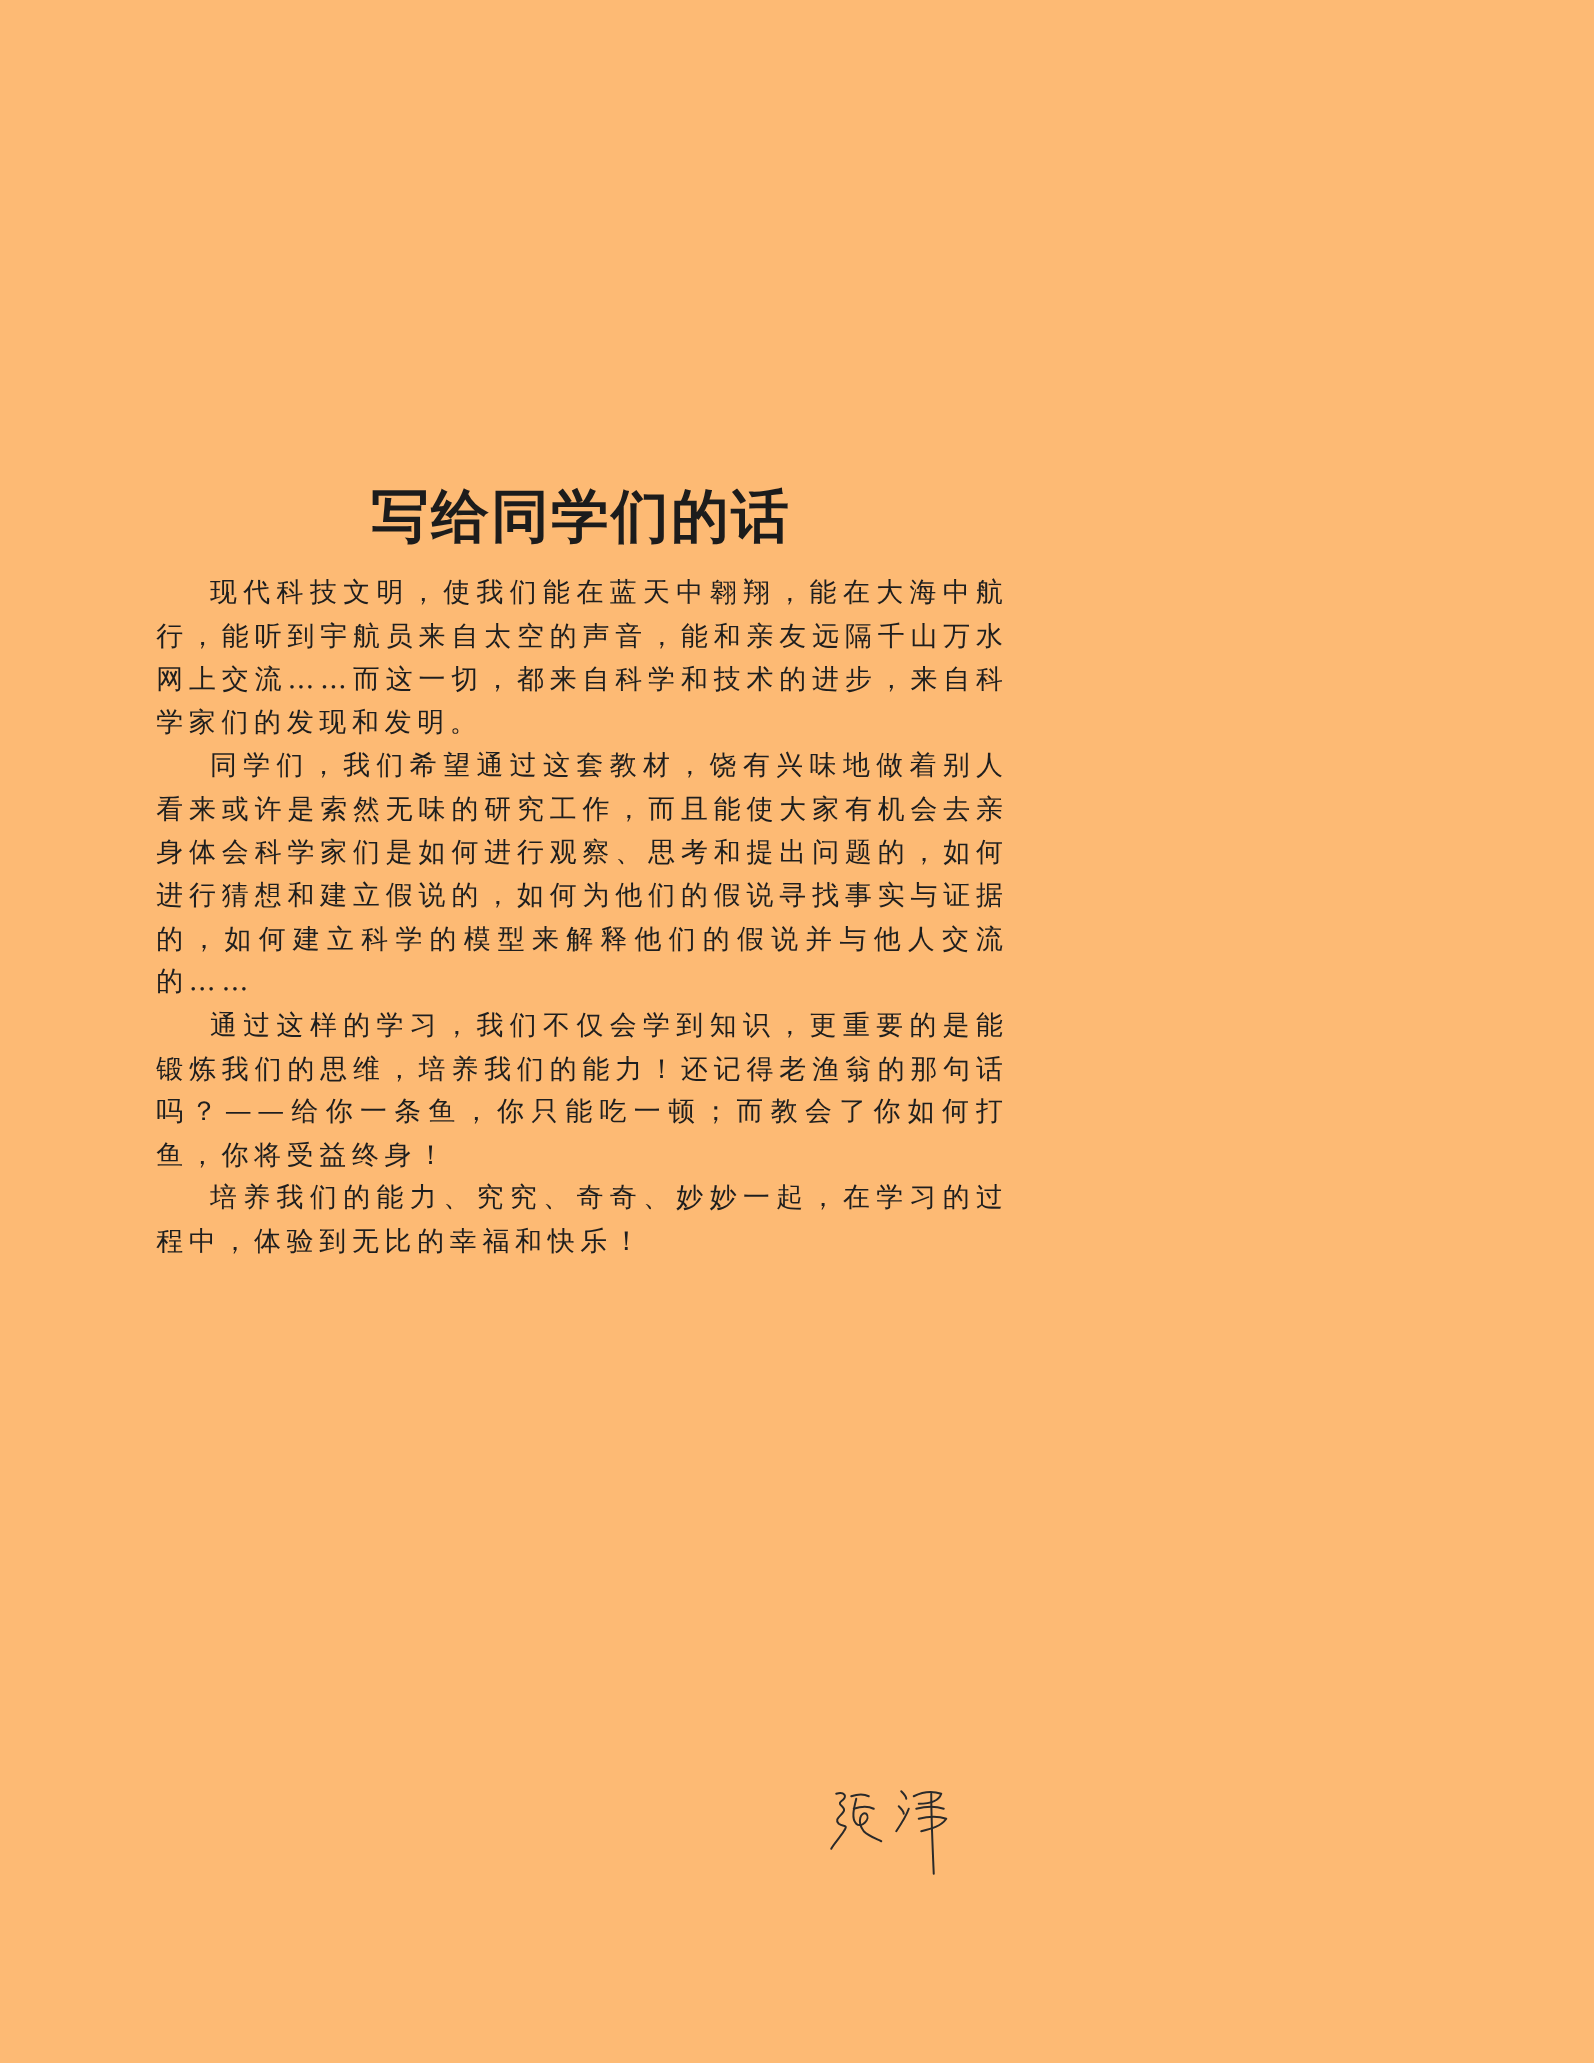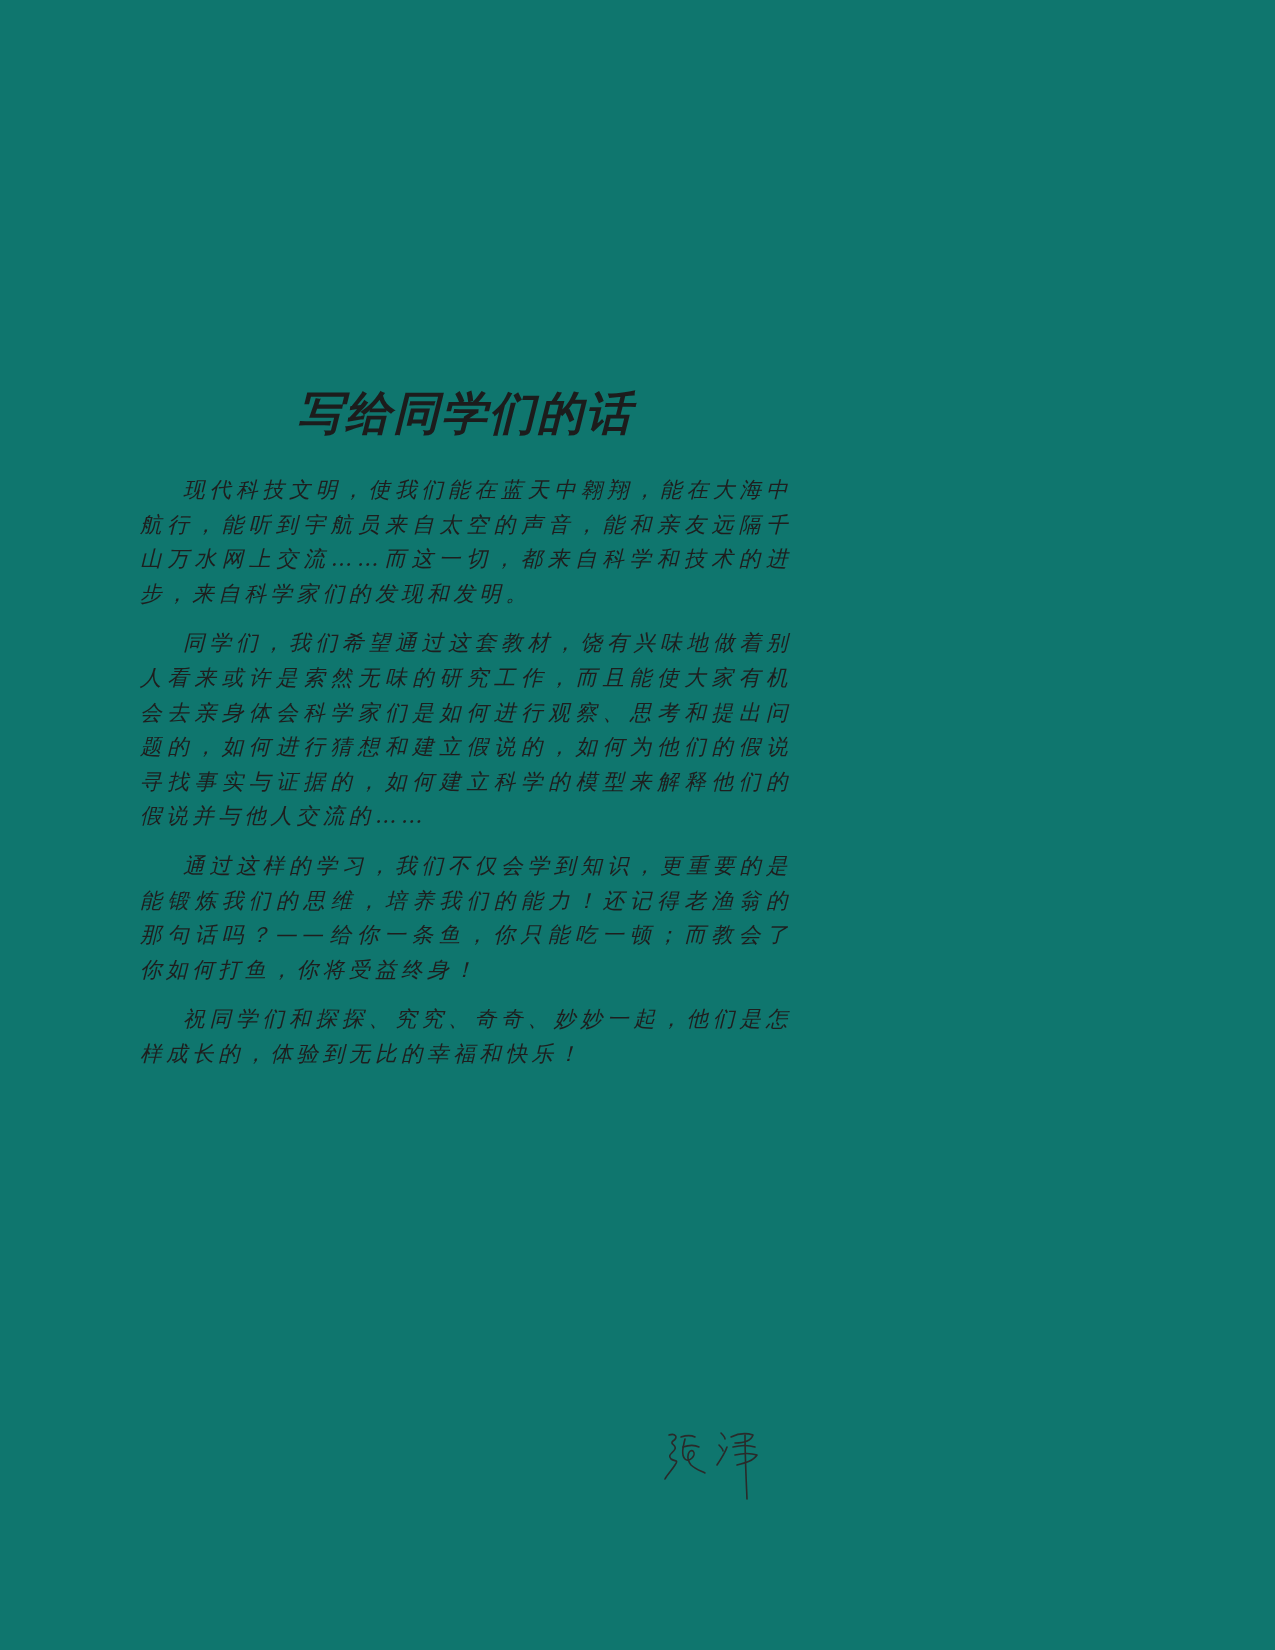--- a/index.html
+++ b/index.html
@@ -11,22 +11,21 @@
     width: 1275px;
     height: 1650px;
     position: relative;
     overflow: hidden;
     color: #1a1a1a;
   }
   .page {
     position: absolute;
     left: 0; top: 0;
     width: 1275px; height: 1650px;
-    background: #0f766e;
-    font-style: italic;
+    background: #fdba74;
   }
   .title {
     position: absolute;
     left: 125px;
     width: 680px;
     top: 352px;
     text-align: center;
     font-family: "DejaVu Sans", "Liberation Sans", sans-serif;
     font-weight: bold;
     font-size: 46px;
@@ -39,21 +38,21 @@
     left: 125px;
     top: 458px;
     width: 682px;
     font-family: "DejaVu Serif", "Liberation Serif", serif;
     font-size: 21.5px;
     line-height: 34.6px;
     color: #1e1e1e;
     letter-spacing: 4.6px;
   }
   .para {
-    margin: 15px;
+    margin: 0;
     text-indent: 2em;
     text-align: justify;
     text-align-last: left;
   }
   .signature {
     position: absolute;
     left: 655px;
     top: 1425px;
     width: 120px;
     height: 80px;
@@ -64,21 +63,21 @@
 <body>
 
 <div class="page">
 
   <h1 class="title">写给同学们的话</h1>
 
   <div class="body-text">
     <p class="para">现代科技文明，使我们能在蓝天中翱翔，能在大海中航行，能听到宇航员来自太空的声音，能和亲友远隔千山万水网上交流……而这一切，都来自科学和技术的进步，来自科学家们的发现和发明。</p>
     <p class="para">同学们，我们希望通过这套教材，饶有兴味地做着别人看来或许是索然无味的研究工作，而且能使大家有机会去亲身体会科学家们是如何进行观察、思考和提出问题的，如何进行猜想和建立假说的，如何为他们的假说寻找事实与证据的，如何建立科学的模型来解释他们的假说并与他人交流的……</p>
     <p class="para">通过这样的学习，我们不仅会学到知识，更重要的是能锻炼我们的思维，培养我们的能力！还记得老渔翁的那句话吗？——给你一条鱼，你只能吃一顿；而教会了你如何打鱼，你将受益终身！</p>
-    <p class="para">祝同学们和探探、究究、奇奇、妙妙一起，他们是怎样成长的，体验到无比的幸福和快乐！</p>
+    <p class="para">培养我们的能力、究究、奇奇、妙妙一起，在学习的过程中，体验到无比的幸福和快乐！</p>
   </div>
 
   <div class="signature" title="張澤">
     <svg viewBox="0 0 120 80" xmlns="http://www.w3.org/2000/svg" fill="none" stroke="#2a2a2a" stroke-width="1.6" stroke-linecap="round" stroke-linejoin="round">
 
       <path d="M14 10 C20 8, 24 12, 18 16 C14 19, 22 20, 20 24 C18 28, 12 30, 16 34 C20 37, 24 34, 20 40 C17 45, 12 50, 10 54"></path>
       <path d="M26 12 C32 10, 36 10, 40 12"></path>
       <path d="M30 14 C28 22, 26 30, 30 34 C34 38, 42 30, 38 26 C34 24, 30 32, 36 40 C40 44, 46 46, 50 48"></path>
       <path d="M28 22 C34 20, 40 20, 44 22"></path>
 

